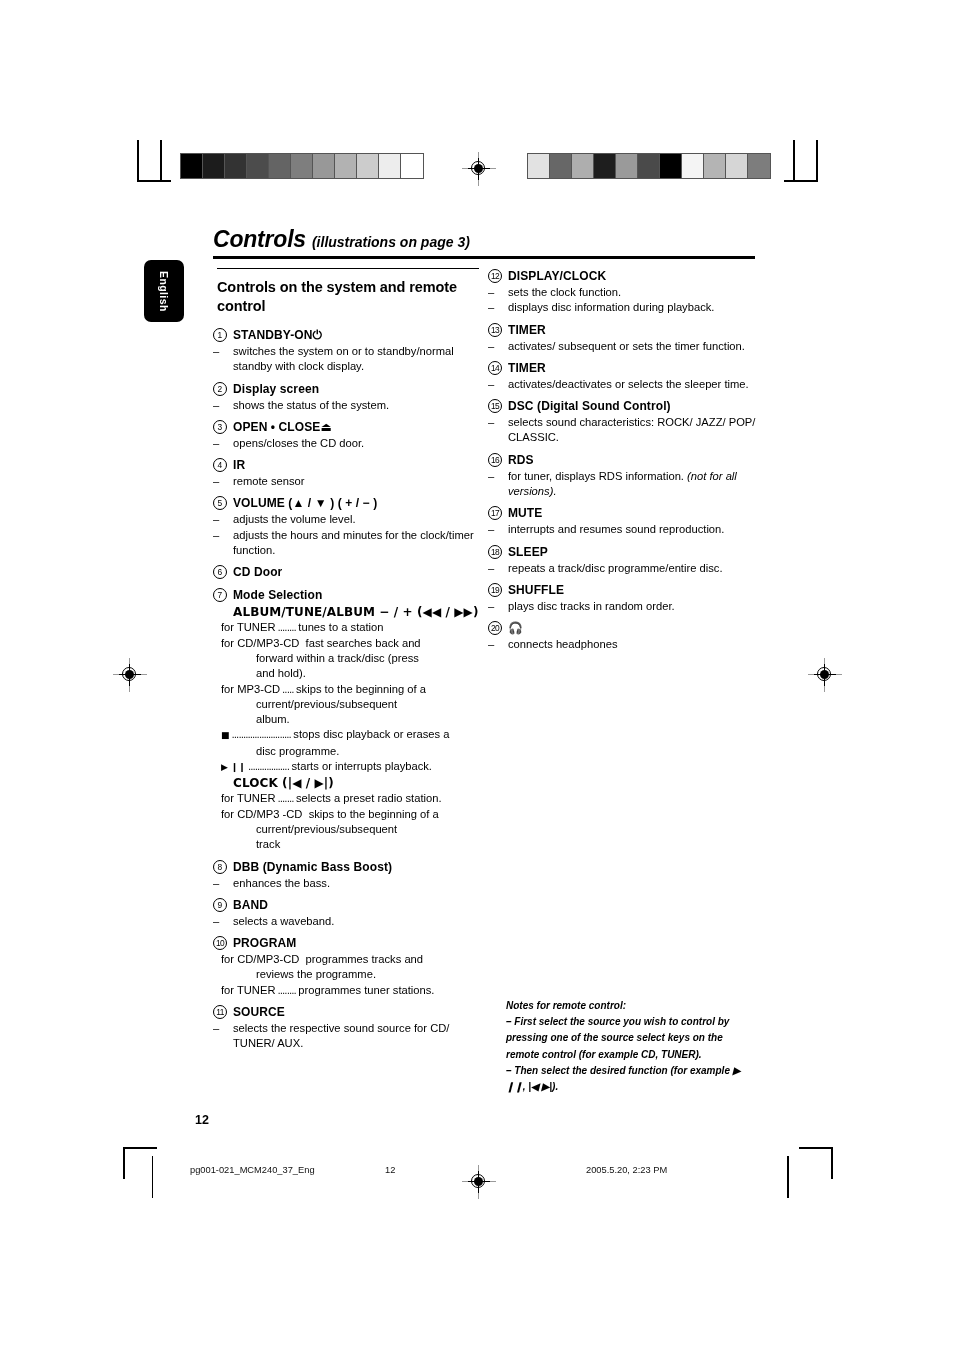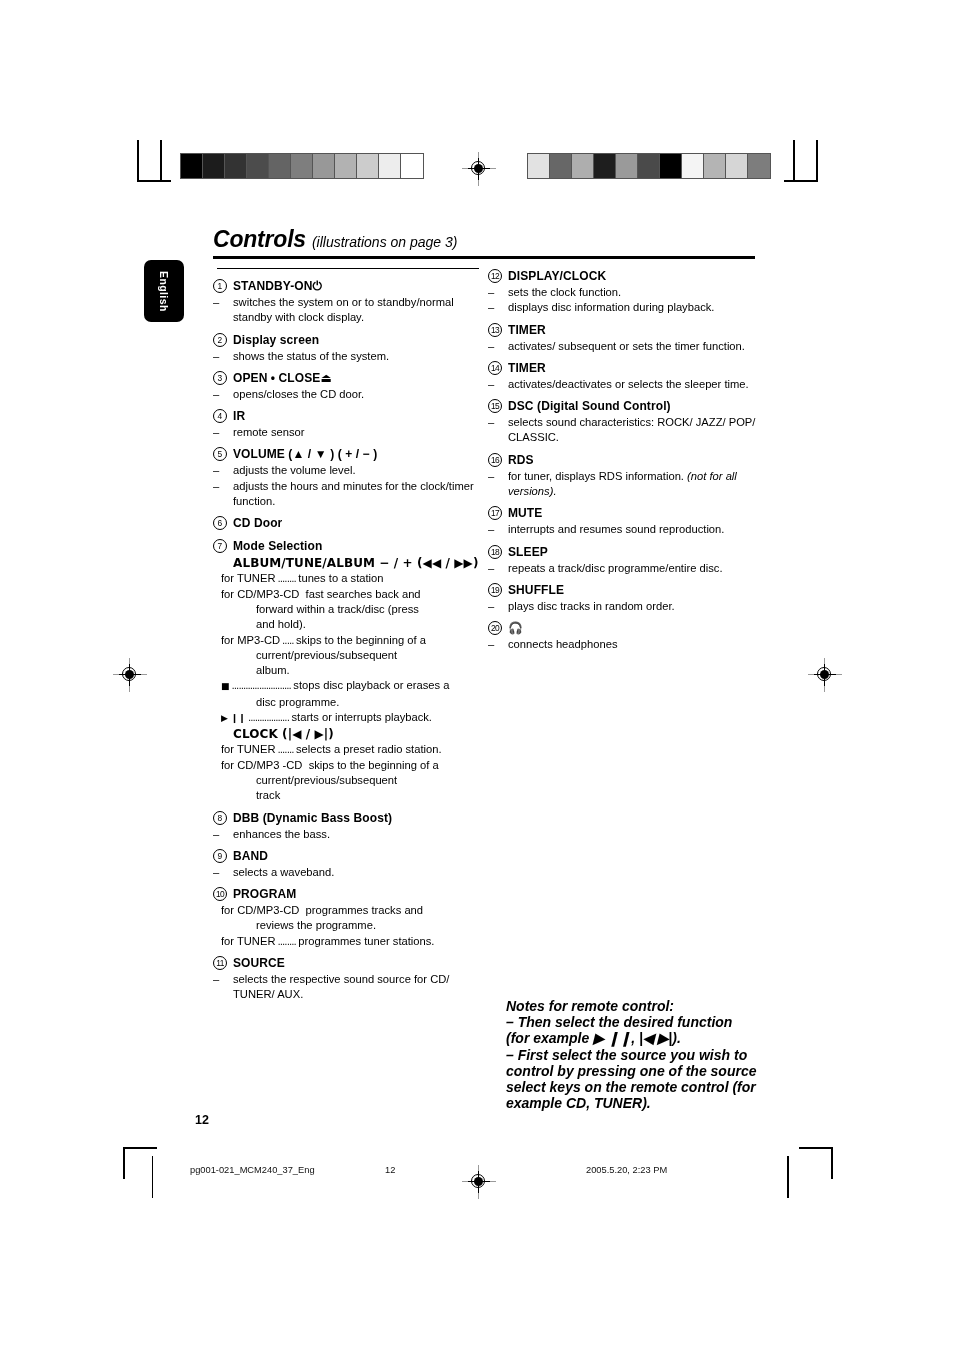--- a/index.html
+++ b/index.html
@@ -99,21 +99,21 @@
     font-size: 23px;
     font-weight: bold;
     letter-spacing: -0.2px;
     display: inline;
     vertical-align: baseline;
     font-style: italic;
   }
   .title-sub {
     font-size: 14px;
     font-style: italic;
-    font-weight: normal;
+    font-weight: bold;
     display: inline;
     margin-left: 6px;
   }
   .title-rule {
     position: absolute;
     left: 213px;
     top: 256px;
     width: 542px;
     height: 3px;
     background: #000;
@@ -230,21 +230,21 @@
 
   .sym { font-family: "DejaVu Sans", sans-serif; }
   .sym-sm { font-family: "DejaVu Sans", sans-serif; font-size: 9px; }
 
   
   .notes {
     position: absolute;
     left: 506px;
     top: 998px;
     width: 252px;
-    font-size: 14px;
+    font-size: 10px;
     font-style: italic;
     font-weight: bold;
     line-height: 16.2px;
   }
 
   .page-num {
     position: absolute;
     left: 195px;
     top: 1113px;
     font-size: 12.5px;
@@ -353,20 +353,21 @@
     <span class="title-main">Controls</span><span class="title-sub">(illustrations on page 3)</span>
   </div>
   <div class="title-rule"></div>
 
   <div class="lang-tab">
     <span>English</span>
   </div>
 
   <div class="col col-left">
     <div class="sub-rule"></div>
+    <div class="sub-head">Controls on the system and remote control</div>
     <div id="left-entries">
         <div class="entry">
           <div class="entry-head">
             <span class="num">1</span>
             <span class="head-txt">STANDBY-ON<span class="sym">⏻</span></span>
           </div>
           <div class="bullet-line">
             <span class="dash">–</span>
             <span class="bl-txt">switches the system on or to standby/normal standby with clock display.</span>
           </div>
@@ -599,22 +600,22 @@
             <span class="dash">–</span>
             <span class="bl-txt">connects headphones</span>
           </div>
           <div class="gap-sm"></div>
         </div>
       </div>
   </div>
 
   <div class="notes">
     <div>Notes for remote control:</div>
+    <div>–  First select the source you wish to control by pressing one of the source select keys on the remote control (for example CD, TUNER).</div>
     <div>–  Then select the desired function (for example ▶ ❙❙,   |◀ ▶|).</div>
-    <div>–  First select the source you wish to control by pressing one of the source select keys on the remote control (for example CD, TUNER).</div>
   </div>
 
   <div class="page-num">12</div>
 
   <div class="footer-rule"></div>
   <div class="footer-txt footer-file">pg001-021_MCM240_37_Eng</div>
   <div class="footer-txt footer-page">12</div>
   <div class="footer-txt footer-date">2005.5.20, 2:23 PM</div>
 
 </div>

